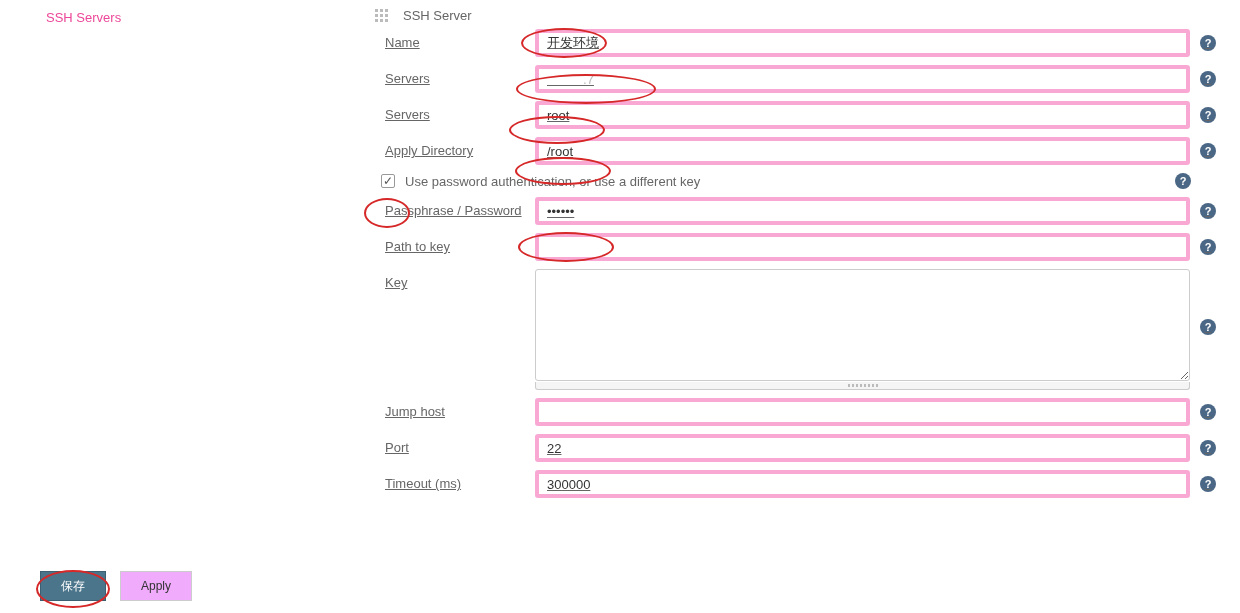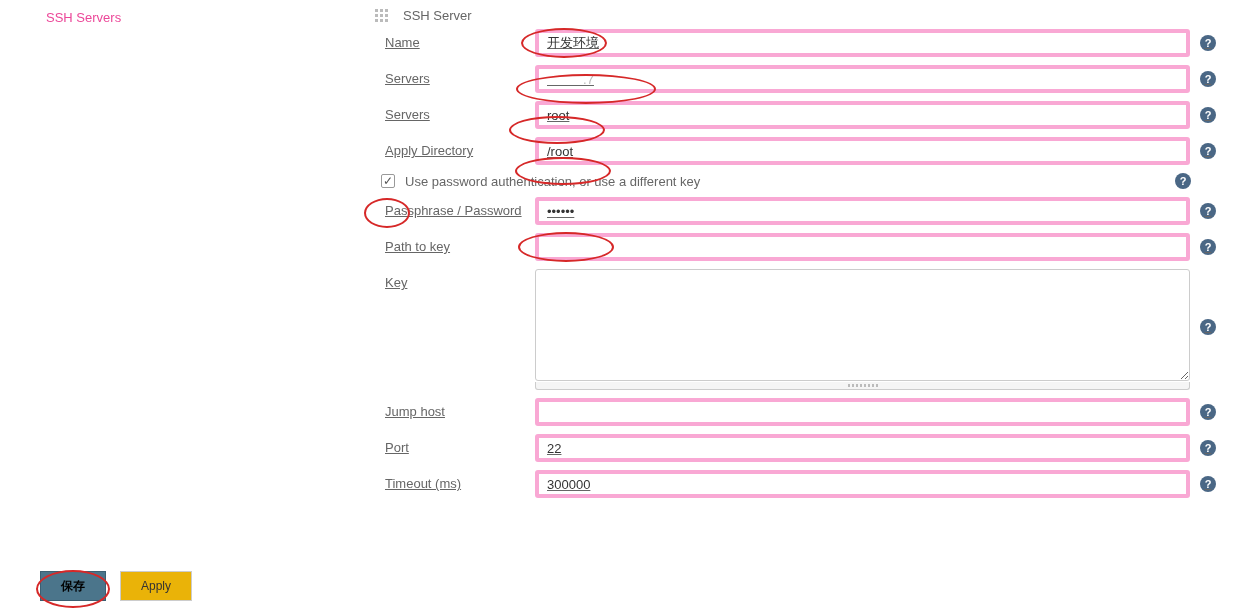--- a/index.html
+++ b/index.html
@@ -129,29 +129,28 @@
     left: 40px;
     bottom: 12px;
     display: flex;
     gap: 14px;
   }
   .btn {
     height: 30px;
     padding: 0 20px;
     font-size: 12px;
     border: 1px solid #ccc;
-    background: #eab308;
+    background: #f0abfc;
     color: #333;
     cursor: pointer;
   }
   .btn-primary {
     background: #4b758b;
-    color: #000000;
+    color: #ffffff;
     border: 1px solid #3c5f72;
-    font-weight: bold;
   }
   .resize-grip {
     position: relative;
   }
   
   .hl {
     position: absolute;
     border: 2px solid #d62828;
     border-radius: 50%;
     pointer-events: none;

